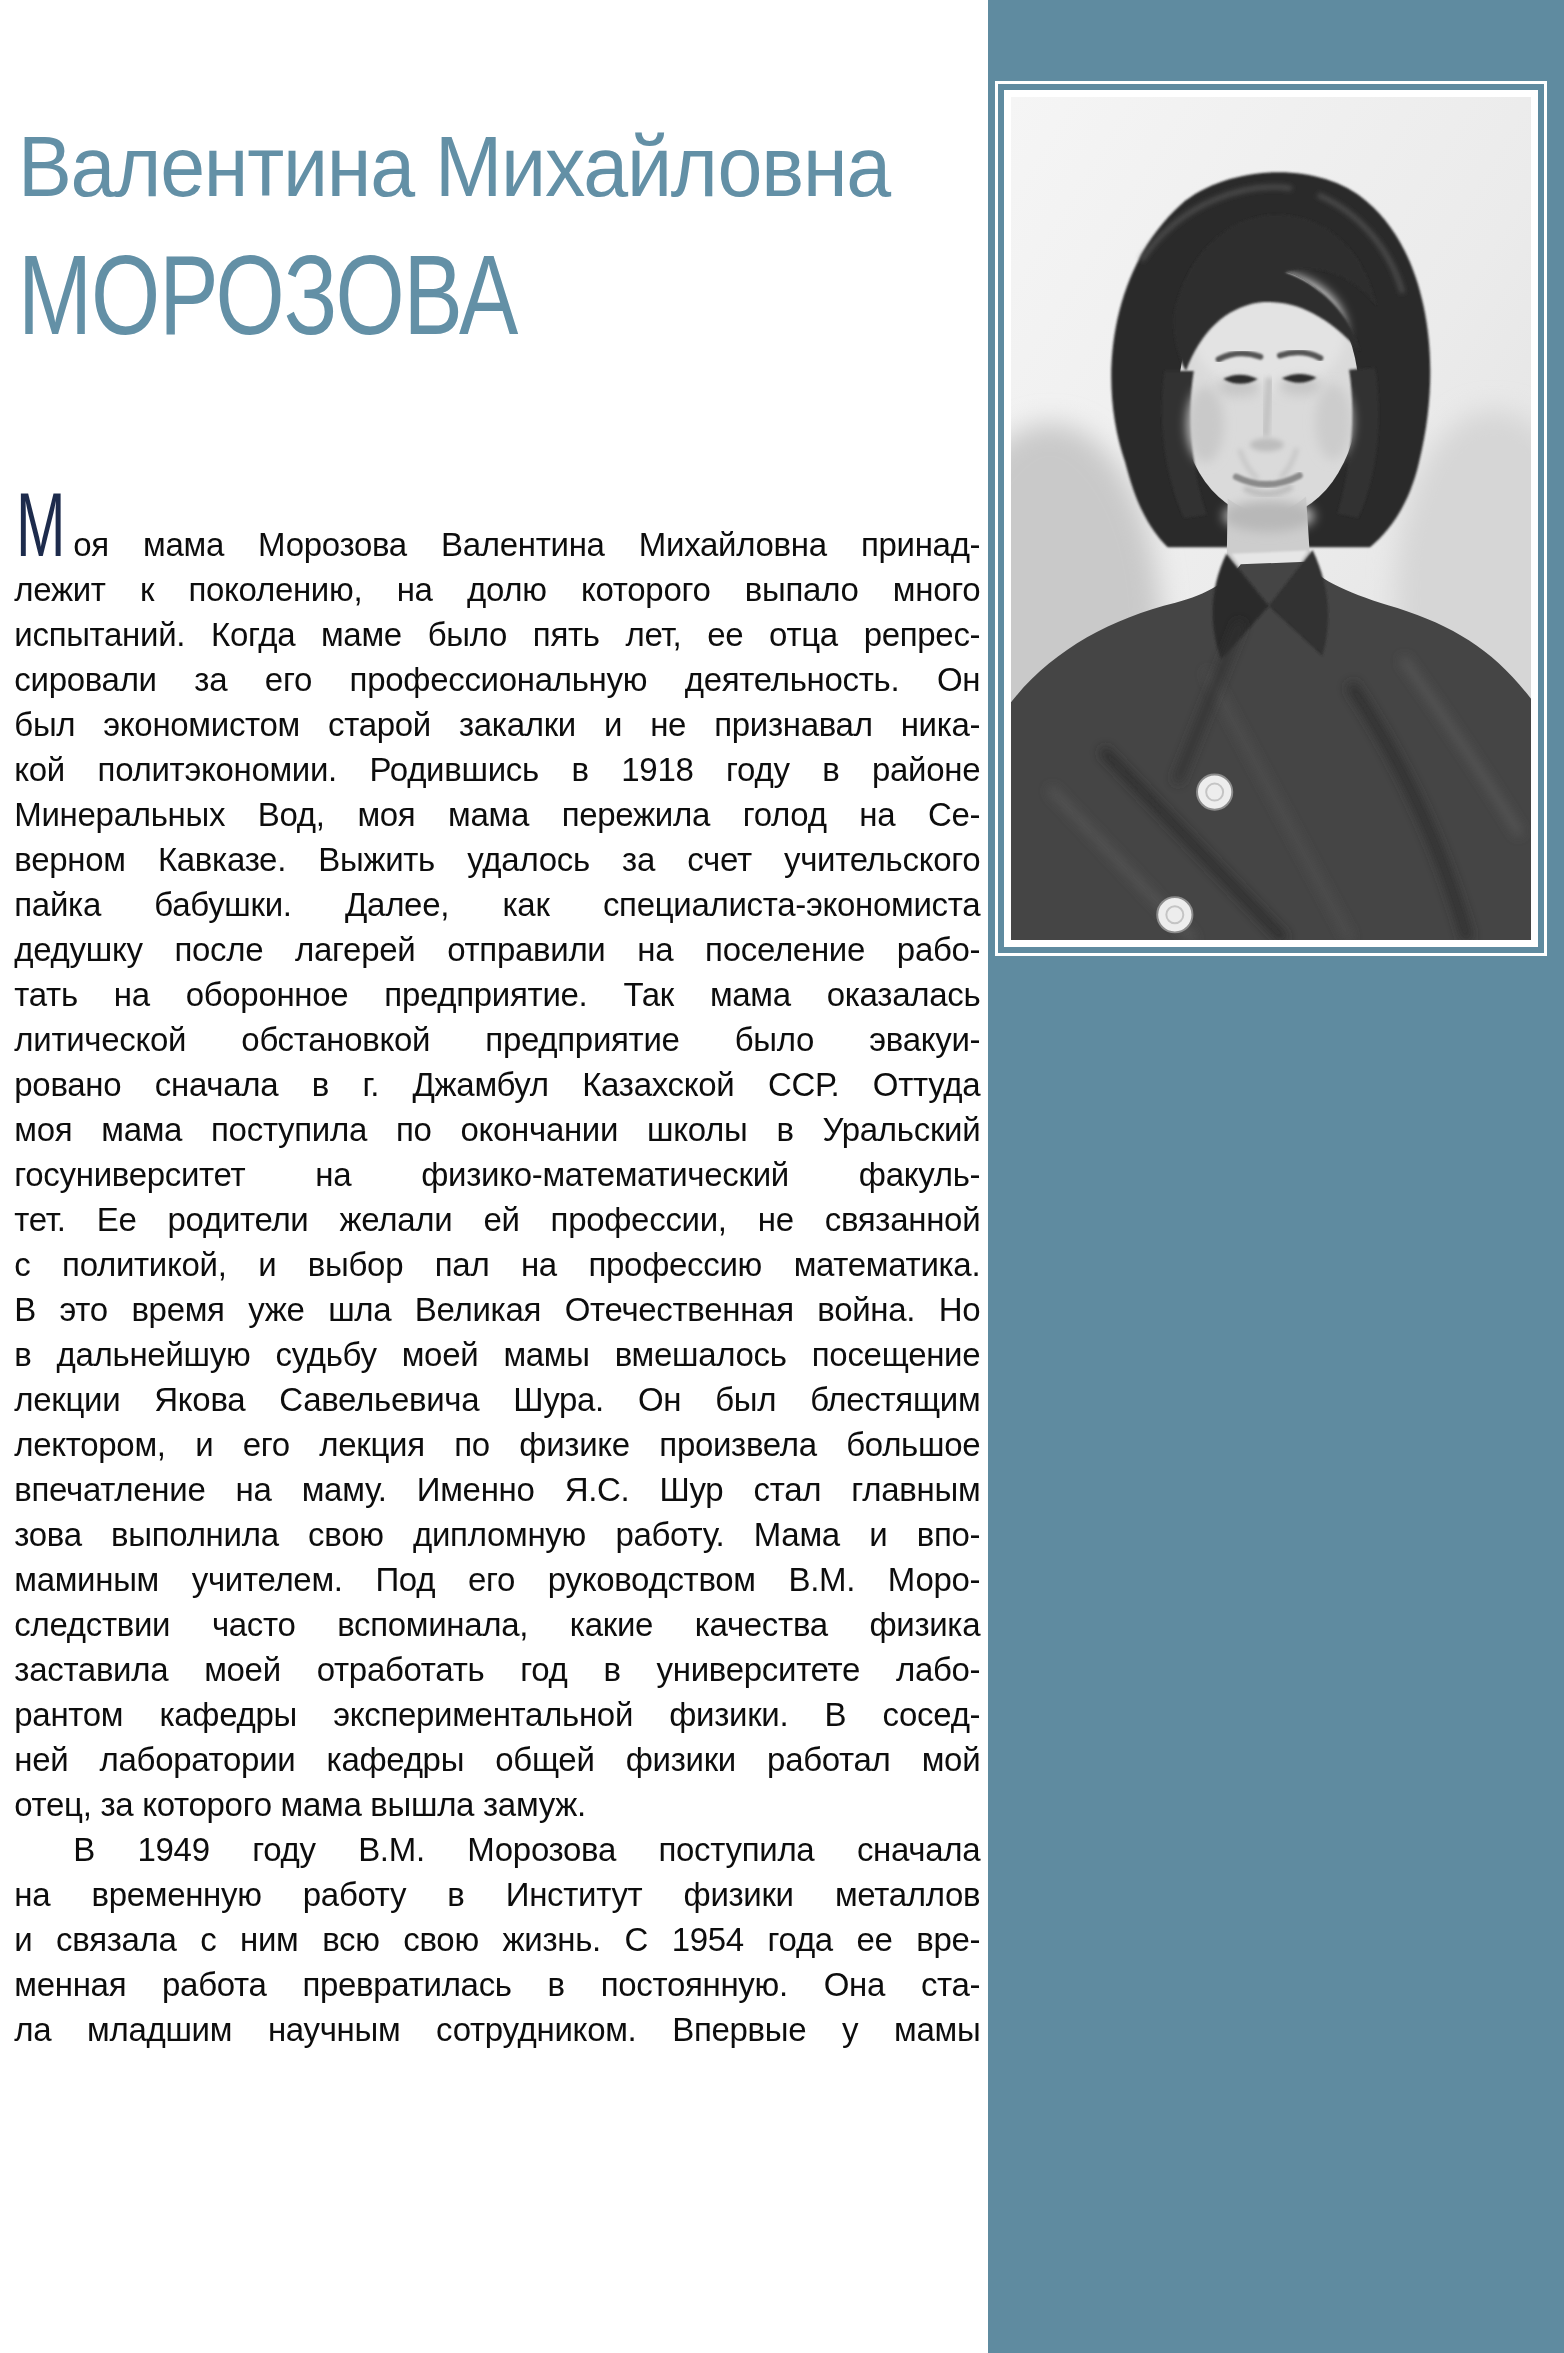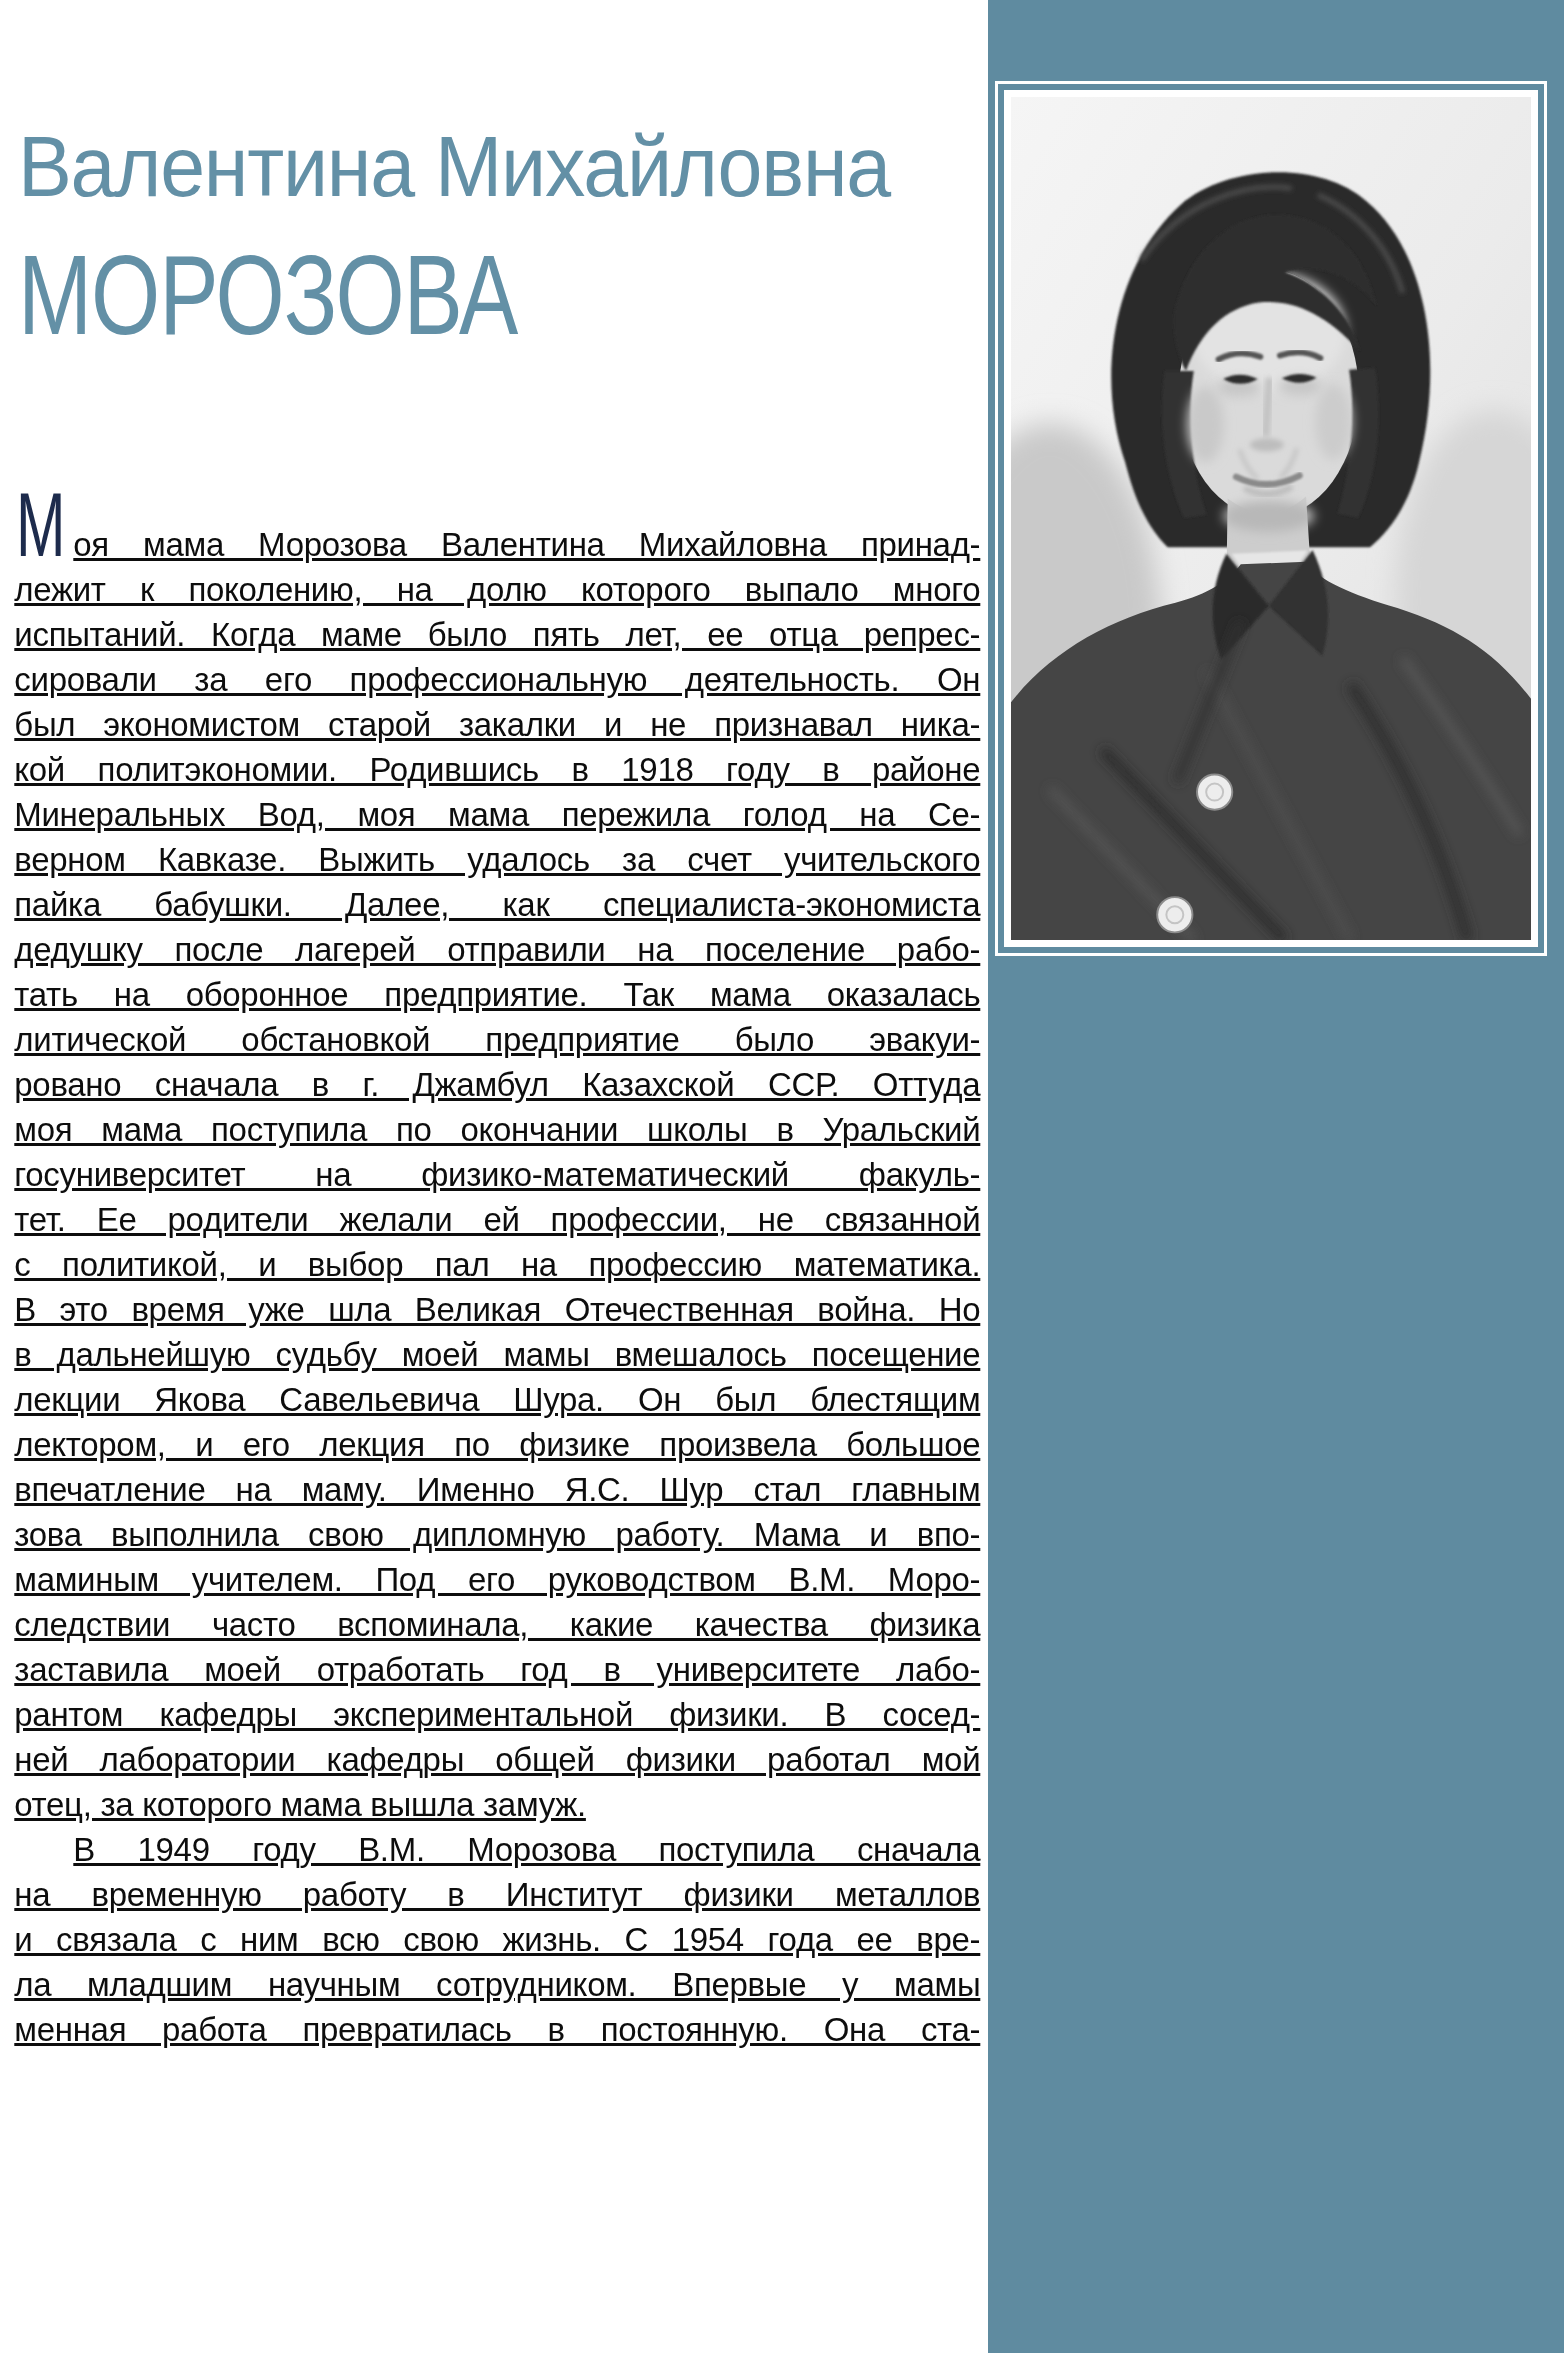--- a/index.html
+++ b/index.html
@@ -45,21 +45,21 @@
     transform:scaleX(0.66); transform-origin:left top;
     white-space:nowrap;
   }
 
   
   .body-text {
     position:absolute; left:14.3px; top:522px; width:966px;
     font-size:33px; line-height:45px; color:#0d0d0d;
     letter-spacing:-0.3px;
   }
-  .line { text-align:justify; text-align-last:justify; height:45px; overflow:visible;text-decoration:underline; }
+  .line { text-align:justify; text-align-last:justify; height:45px; overflow:visible; }
   .line.ind { padding-left:59px; box-sizing:border-box; }
   .line.pl { text-align-last:left; }
 </style>
 </head>
 <body>
 
 <div class="teal-col"></div>
 
 <div class="photo-frame">
   <div class="photo-matte">
@@ -170,16 +170,16 @@
     <div class="line">зова выполнила свою дипломную работу. Мама и впо-</div>
     <div class="line">маминым учителем. Под его руководством В.М. Моро-</div>
     <div class="line">следствии часто вспоминала, какие качества физика</div>
     <div class="line">заставила моей отработать год в университете лабо-</div>
     <div class="line">рантом кафедры экспериментальной физики. В сосед-</div>
     <div class="line">ней лаборатории кафедры общей физики работал мой</div>
     <div class="line pl">отец, за которого мама вышла замуж.</div>
     <div class="line ind">В 1949 году В.М. Морозова поступила сначала</div>
     <div class="line">на временную работу в Институт физики металлов</div>
     <div class="line">и связала с ним всю свою жизнь. С 1954 года ее вре-</div>
+    <div class="line">менная работа превратилась в постоянную. Она ста-</div>
     <div class="line">ла младшим научным сотрудником. Впервые у мамы</div>
-    <div class="line">менная работа превратилась в постоянную. Она ста-</div>
   </div>
 
 
 </body></html>

